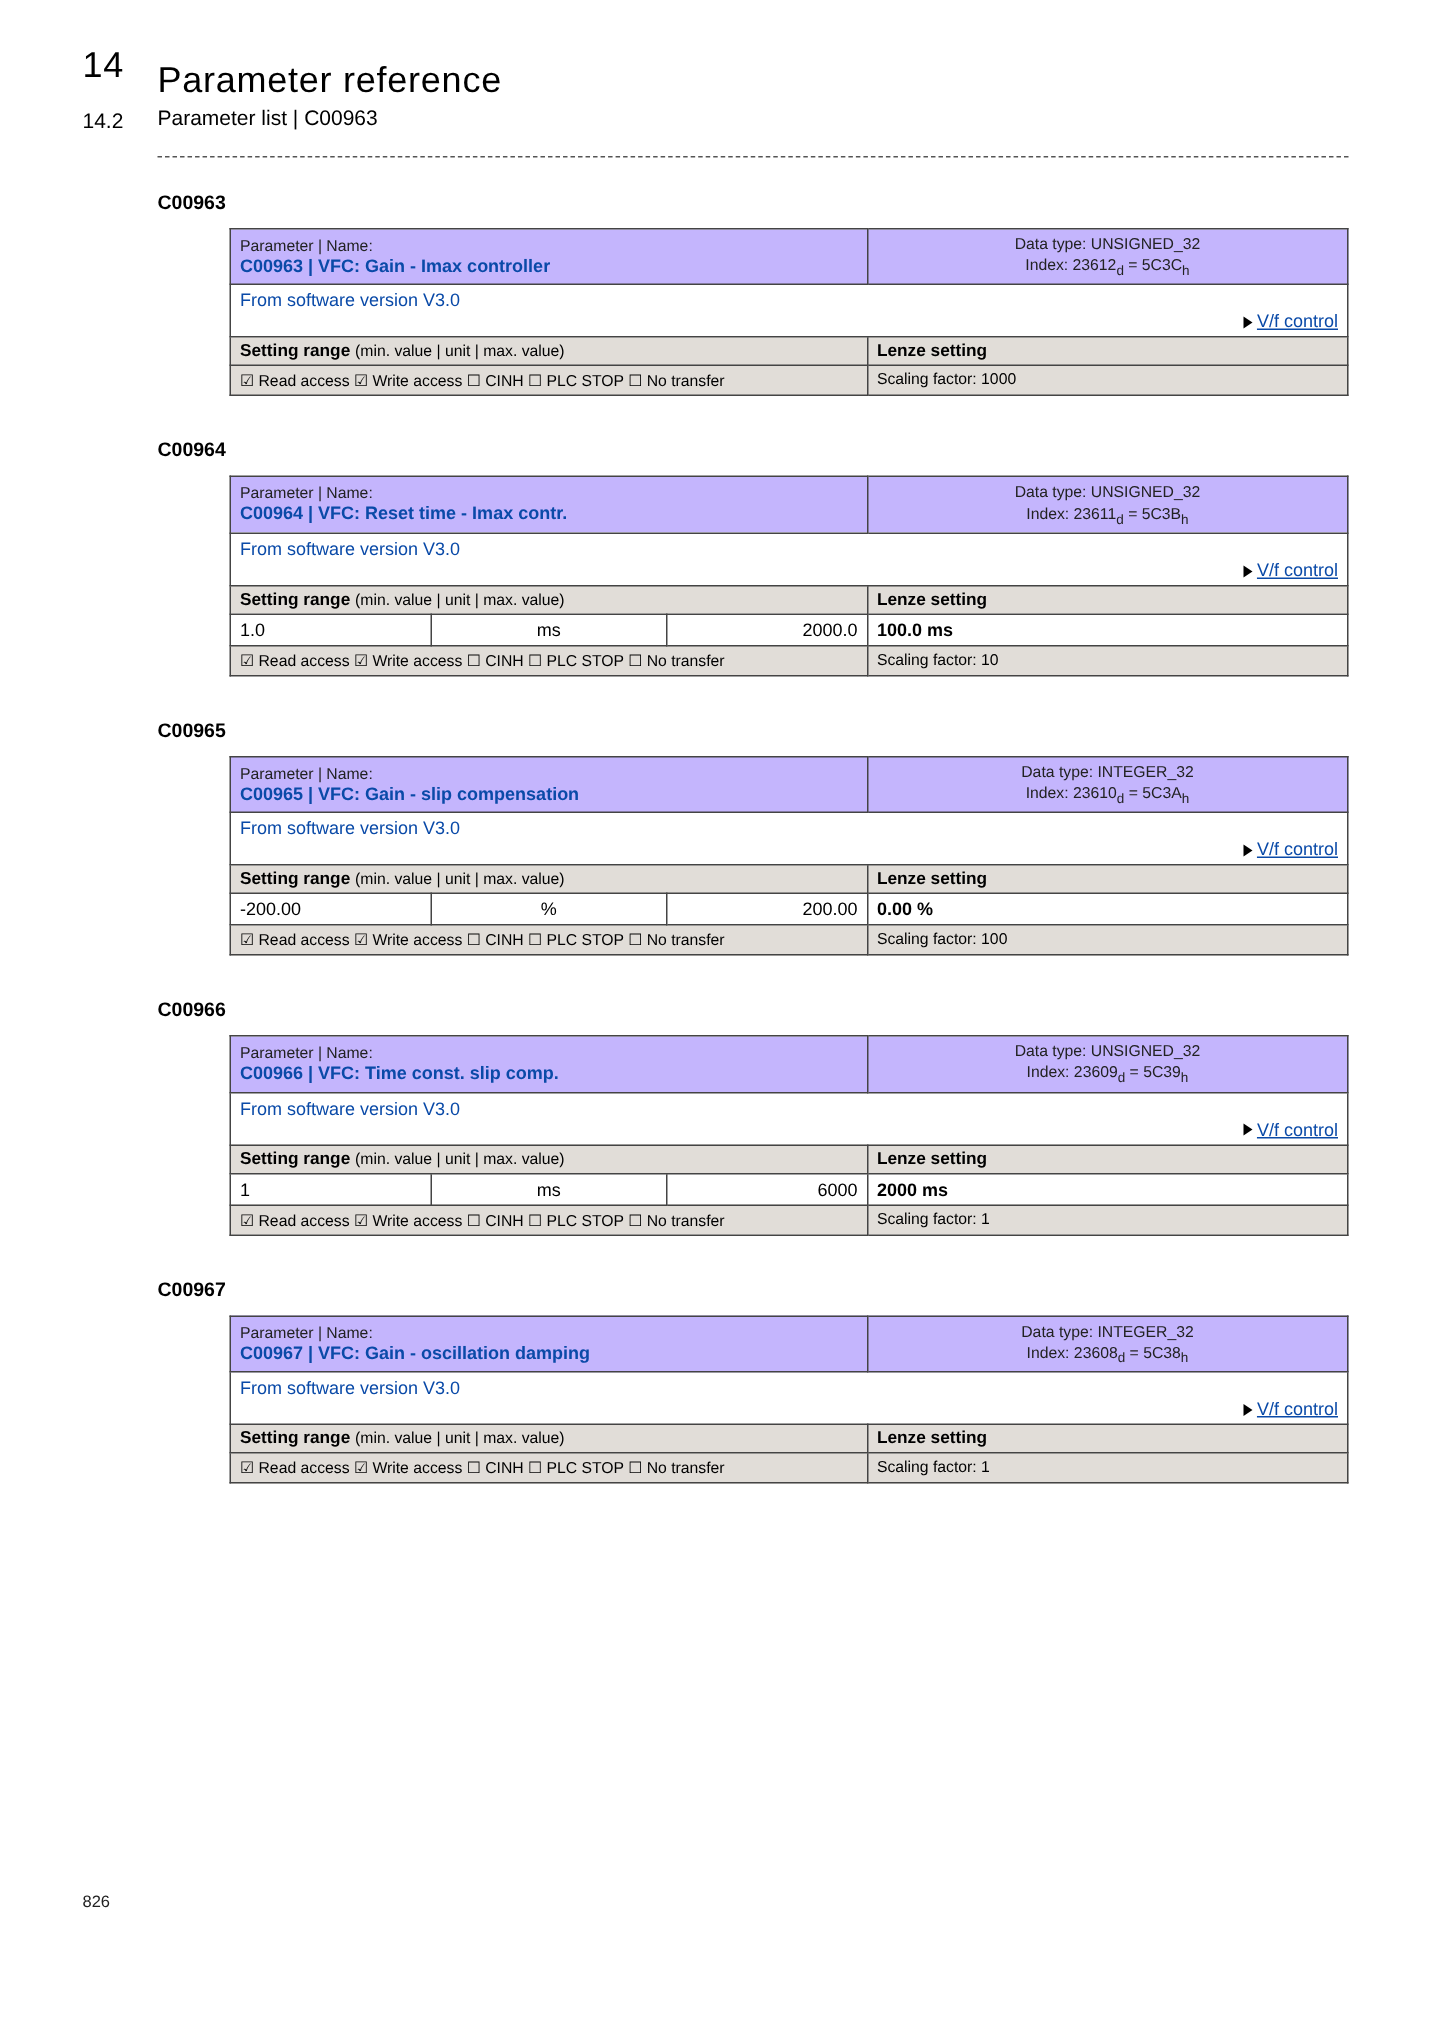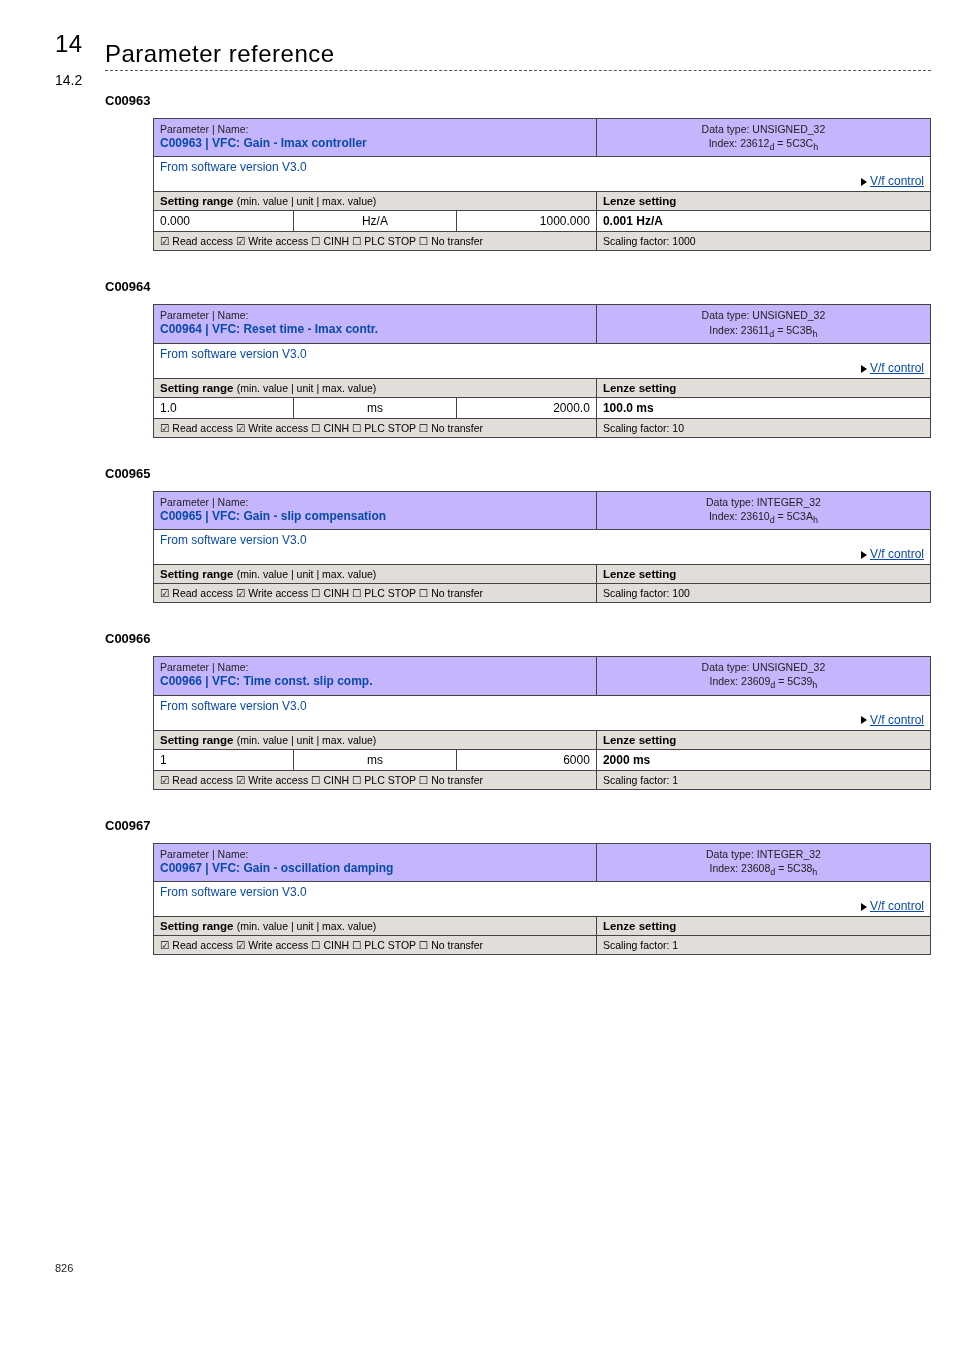--- a/index.html
+++ b/index.html
@@ -5,21 +5,21 @@
   body {
     font-family: Arial, Helvetica, sans-serif;
     margin: 0;
     padding: 0;
     background: #fff;
     width: 954px;
     color: #000;
     font-size: 13px;
   }
   .page {
-    padding: 40px 23px 20px 105px;
+    padding: 40px 55px 20px 105px;
     box-sizing: border-box;
     position: relative;
     min-height: 1290px;
   }
   .header-num {
     font-size: 24px;
     font-weight: 400;
     position: absolute;
     left: 55px;
     top: 30px;
@@ -143,20 +143,21 @@
   .footer-text { float: right; }
   sub { font-size: 9px; vertical-align: sub; }
 </style>
 </head>
 <body>
 
 <div class="page">
   <div class="header-num">14</div>
   <h1 class="header-title">Parameter reference</h1>
   <div class="header-sub-num">14.2</div>
+  <div class="header-sub">Parameter list | C00963</div>
 
   <hr class="dashed-rule">
 
   <div id="blocks-container">
   <div>
     <div class="section-code">C00963</div>
     <div class="param-block">
       <table class="param">
         <colgroup>
           <col style="width:18%">
@@ -183,26 +184,20 @@
             </div>
           </td>
         </tr>
         <tr class="set-hdr">
           <td colspan="3">
             <span>Setting range</span>
             <span class="small">(min. value | unit | max. value)</span>
           </td>
           <td>Lenze setting</td>
         </tr>
-        <tr class="val-row">
-          <td class="c1">0.000</td>
-          <td class="c2">Hz/A</td>
-          <td class="c3">1000.000</td>
-          <td class="c4">0.001 Hz/A</td>
-        </tr>
         <tr class="foot-row">
           <td colspan="3" class="cb">☑ Read access  ☑ Write access  ☐ CINH  ☐ PLC STOP  ☐ No transfer</td>
           <td>Scaling factor: 1000</td>
         </tr>
       </tbody>
           </table>
     </div>
   </div>
 
   <div>
@@ -285,20 +280,26 @@
             </div>
           </td>
         </tr>
         <tr class="set-hdr">
           <td colspan="3">
             <span>Setting range</span>
             <span class="small">(min. value | unit | max. value)</span>
           </td>
           <td>Lenze setting</td>
         </tr>
+        <tr class="val-row">
+          <td class="c1">-200.00</td>
+          <td class="c2">%</td>
+          <td class="c3">200.00</td>
+          <td class="c4">0.00 %</td>
+        </tr>
         <tr class="foot-row">
           <td colspan="3" class="cb">☑ Read access  ☑ Write access  ☐ CINH  ☐ PLC STOP  ☐ No transfer</td>
           <td>Scaling factor: 100</td>
         </tr>
       </tbody>
           </table>
     </div>
   </div>
 
   <div>

